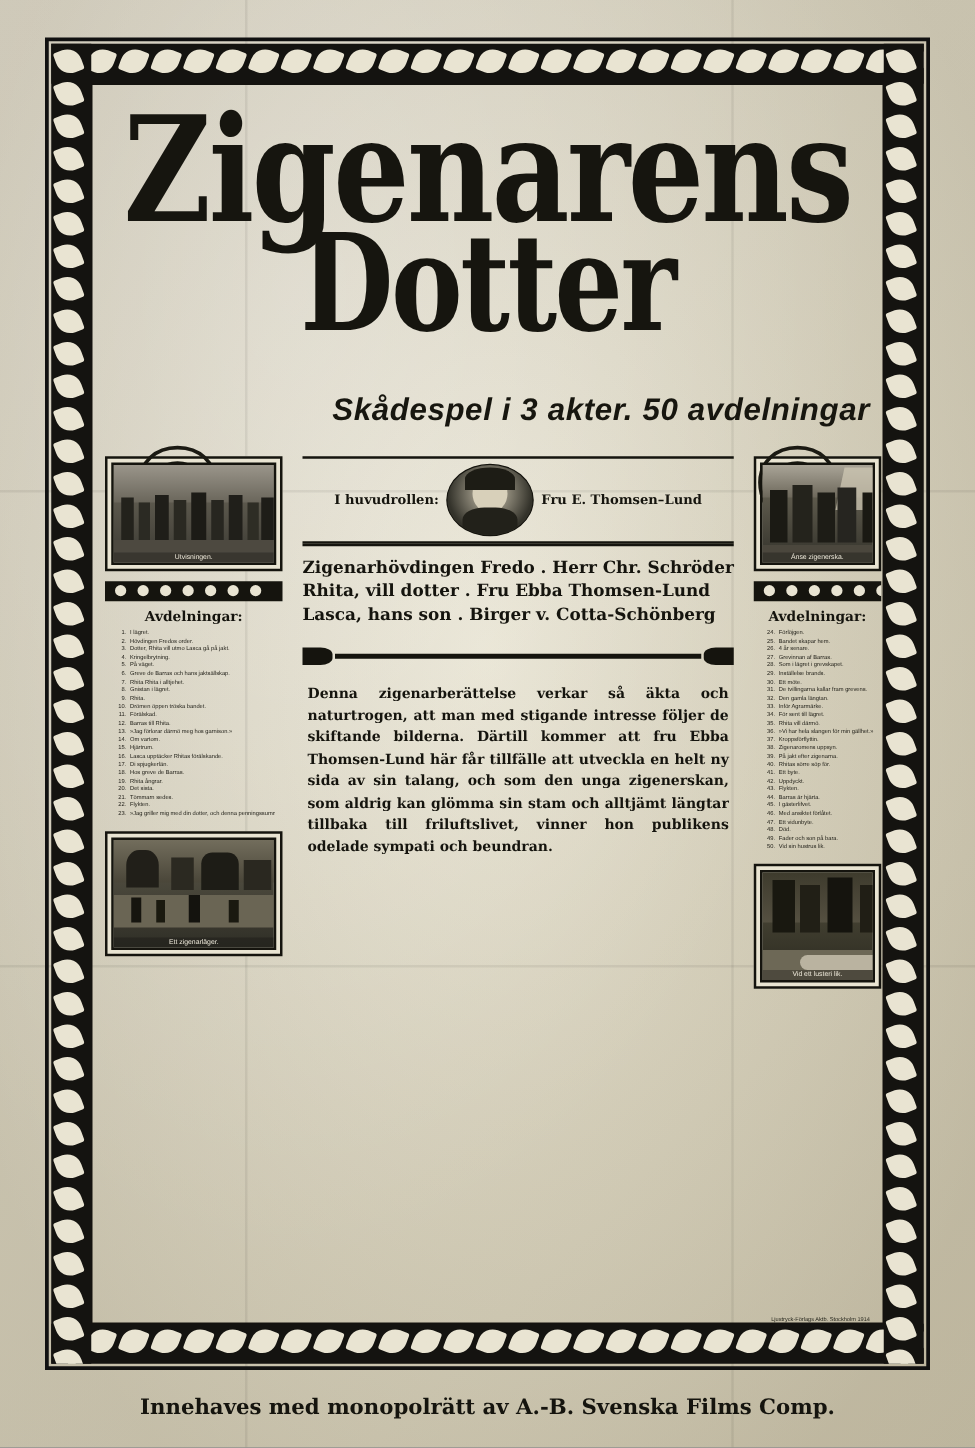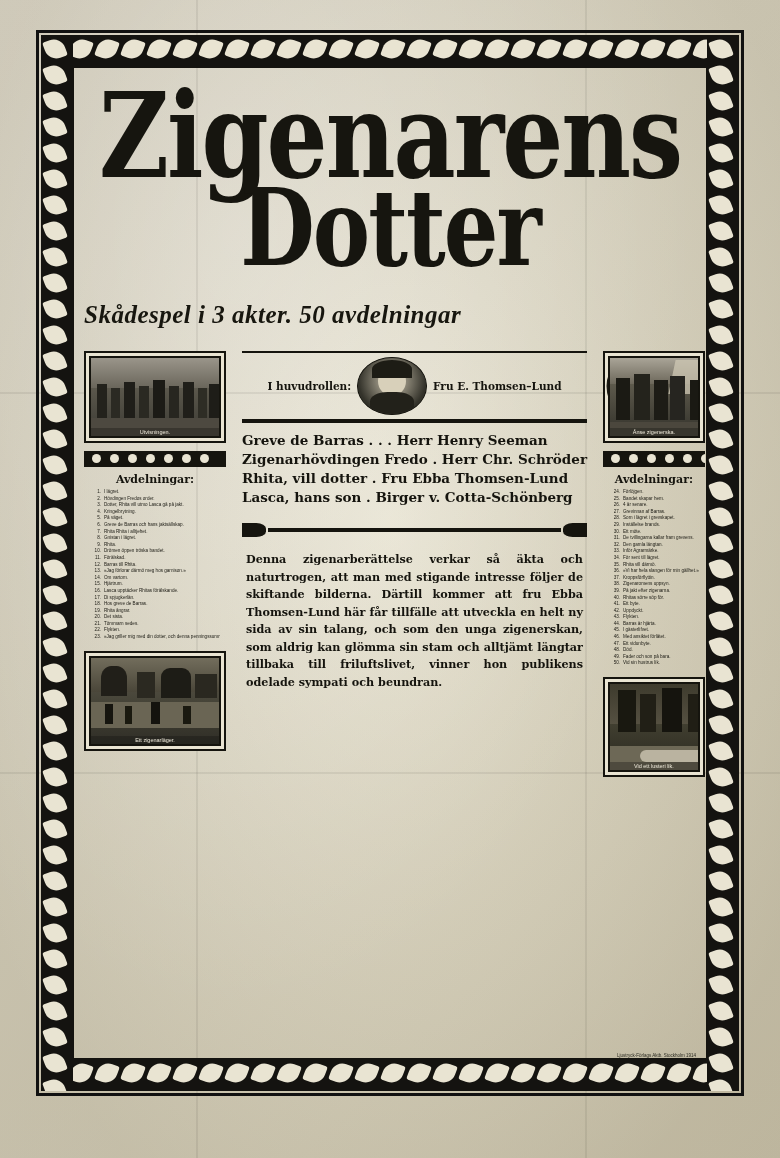--- a/index.html
+++ b/index.html
@@ -40,22 +40,22 @@
   
   .content{position:absolute;left:84px;top:78px;right:84px;bottom:110px;}
   h1.title{
     margin:0;text-align:center;font-family:"DejaVu Serif",serif;
     font-weight:bold;color:#16150f;letter-spacing:-2px;
   }
   .t1{font-size:96px;line-height:96px;margin-top:14px;
       font-family:"DejaVu Serif",serif;transform:scaleY(1.22);transform-origin:center top;}
   .t2{font-size:86px;line-height:86px;margin-top:62px;transform:scaleY(1.25);transform-origin:center top;}
   .subtitle{
-    text-align:left;font-family:Liberation Serif, serif;font-weight:bold;
-    font-size:25px;color:#17160f;margin-top:41px;font-style:italic;letter-spacing:.5px;
+    text-align:right;font-family:Liberation Sans, sans-serif;font-weight:bold;
+    font-size:25px;color:#17160f;margin-top:54px;font-style:italic;letter-spacing:.5px;
   }
 
   
   .logo{
     position:absolute;width:72px;height:74px;color:#1b1a13;
   }
   .logo svg{width:100%;height:100%;}
 
   
   .cols{display:flex;margin-top:22px;gap:10px;}
@@ -530,21 +530,20 @@
             <span class="px" style="left:20px;top:8px;width:28px;height:30px;border-radius:50%;background:#d8d0ba;"></span>
             <span class="px" style="left:14px;top:2px;width:40px;height:18px;border-radius:50% 50% 0 0;background:#1d1c15;"></span>
             <span class="px" style="left:12px;top:34px;width:44px;height:24px;background:#22211a;border-radius:40% 40% 0 0;"></span>
           </span>
           <span class="lead-label">Fru E. Thomsen–Lund</span>
         </div>
 
         <div class="hp-rule"></div>
 
         <div class="cast" id="cast-list">
-            <div>Greve de Barras . . .  Herr Henry Seeman</div>
             <div>Zigenarhövdingen Fredo .  Herr Chr. Schröder</div>
             <div>Rhita, vill dotter .  Fru Ebba Thomsen-Lund</div>
             <div>Lasca, hans son .   Birger v. Cotta-Schönberg</div>
           </div>
 
         <div class="divider">
           <div class="cap2 l"></div>
             <div class="bar"></div>
             <div class="cap2 r"></div>
         </div>
@@ -625,13 +624,14 @@
               <div class="cap">Vid ett lusteri lik.</div>
             </div>
           </div>
         </div>
       </div>
 
     </div>
   </div>
 
   <div class="printer">Ljustryck-Förlags Aktb. Stockholm 1914</div>
+  <div class="footer">Innehaves med monopolrätt av A.-B. Svenska Films Comp.</div>
 </div>
 
 </body></html>

